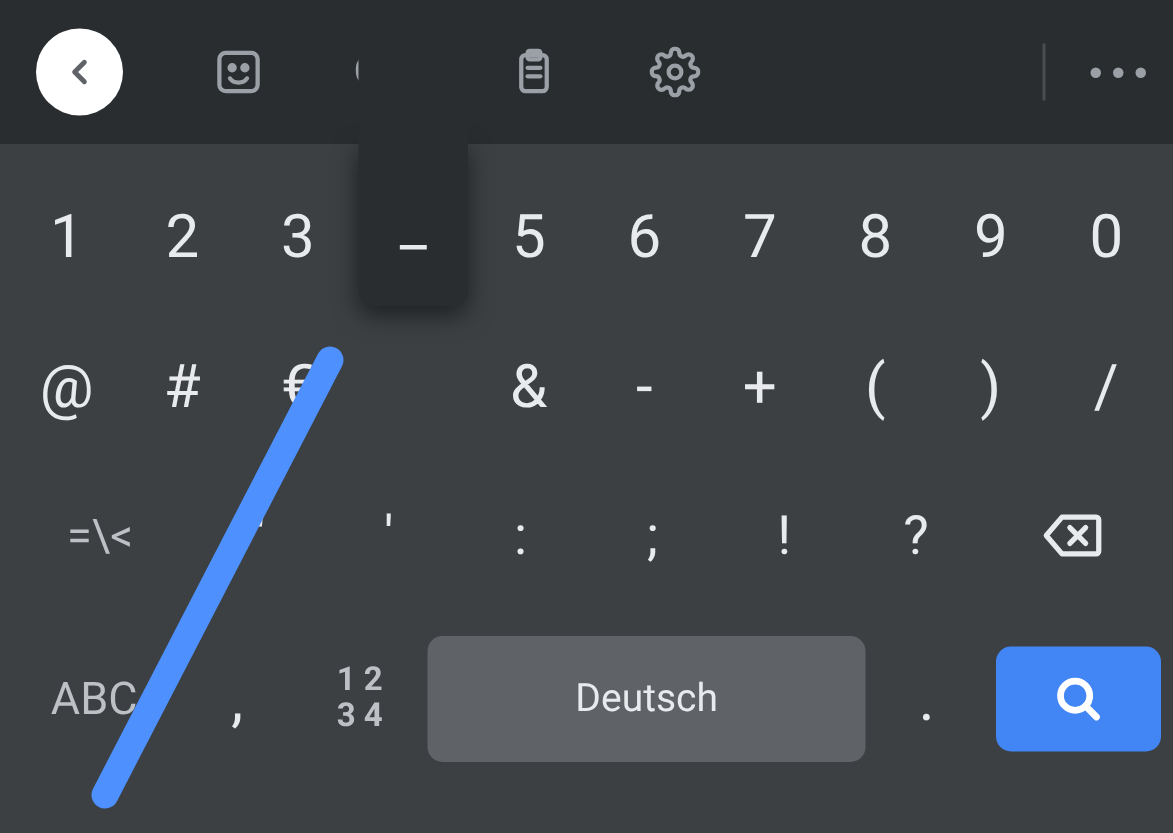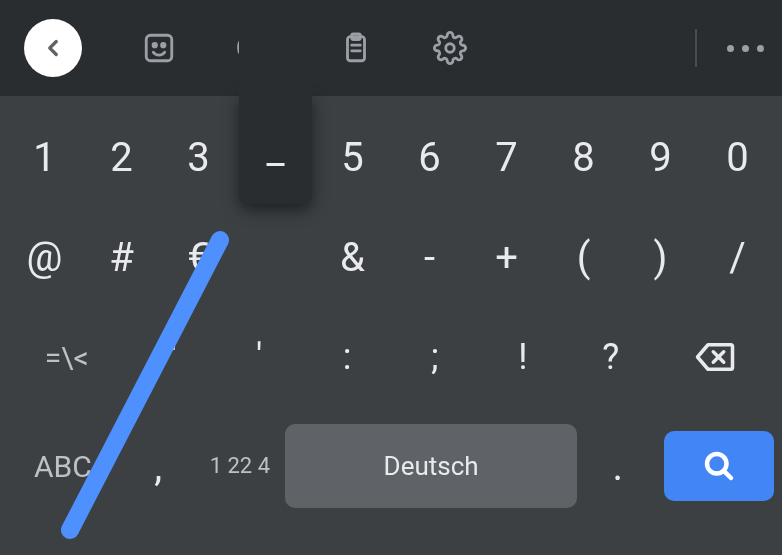--- a/index.html
+++ b/index.html
@@ -72,21 +72,21 @@
       top: -96px;
       left: 0;
       right: 0;
       height: 96px;
       background: #2a2d30;
     }
     .key.backspace svg { width: 42px; height: 42px; }
     .row4 { align-items: center; height: 100px; margin-top: 6px; justify-content: center; }
     .row4 .key { height: 94px; }
     .key.modekey { font-size: 30px; color:#bdc1c6; }
-    .key.numpad { flex-direction: row; font-size: 22px; line-height: 1.1; color:#bdc1c6; }
+    .key.numpad { flex-direction: column; font-size: 22px; line-height: 1.1; color:#bdc1c6;font-weight:bold; }
     .key.small { font-size: 40px; }
     .space-key {
       flex: 3.2;
       height: 84px;
       background: #5f6368;
       border-radius: 10px;
       color: #e8eaed;
       font-size: 26px;
       display:flex; align-items:center; justify-content:center;
     }
@@ -196,21 +196,21 @@
           <line x1="17" y1="9" x2="11" y2="15"></line>
           <line x1="11" y1="9" x2="17" y2="15"></line>
         </svg>
     </div>
   </div>
   <div class="row row4">
     <div class="key modekey" style="flex:1.2">ABC</div>
     <div class="key small" style="flex:0.8">,</div>
     <div class="key numpad" style="flex:0.9">
       <span>1 2</span>
-      <span>2 4</span>
+      <span>3 4</span>
     </div>
     <div class="space-key">Deutsch</div>
     <div class="key small" style="flex:0.8">.</div>
     <div class="search-key">
       <svg viewBox="0 0 24 24" fill="none" stroke="currentColor" stroke-width="3" stroke-linecap="round" stroke-linejoin="round">
           <circle cx="10.5" cy="10.5" r="6.5"></circle>
           <line x1="20" y1="20" x2="15.2" y2="15.2"></line>
         </svg>
     </div>
   </div>

